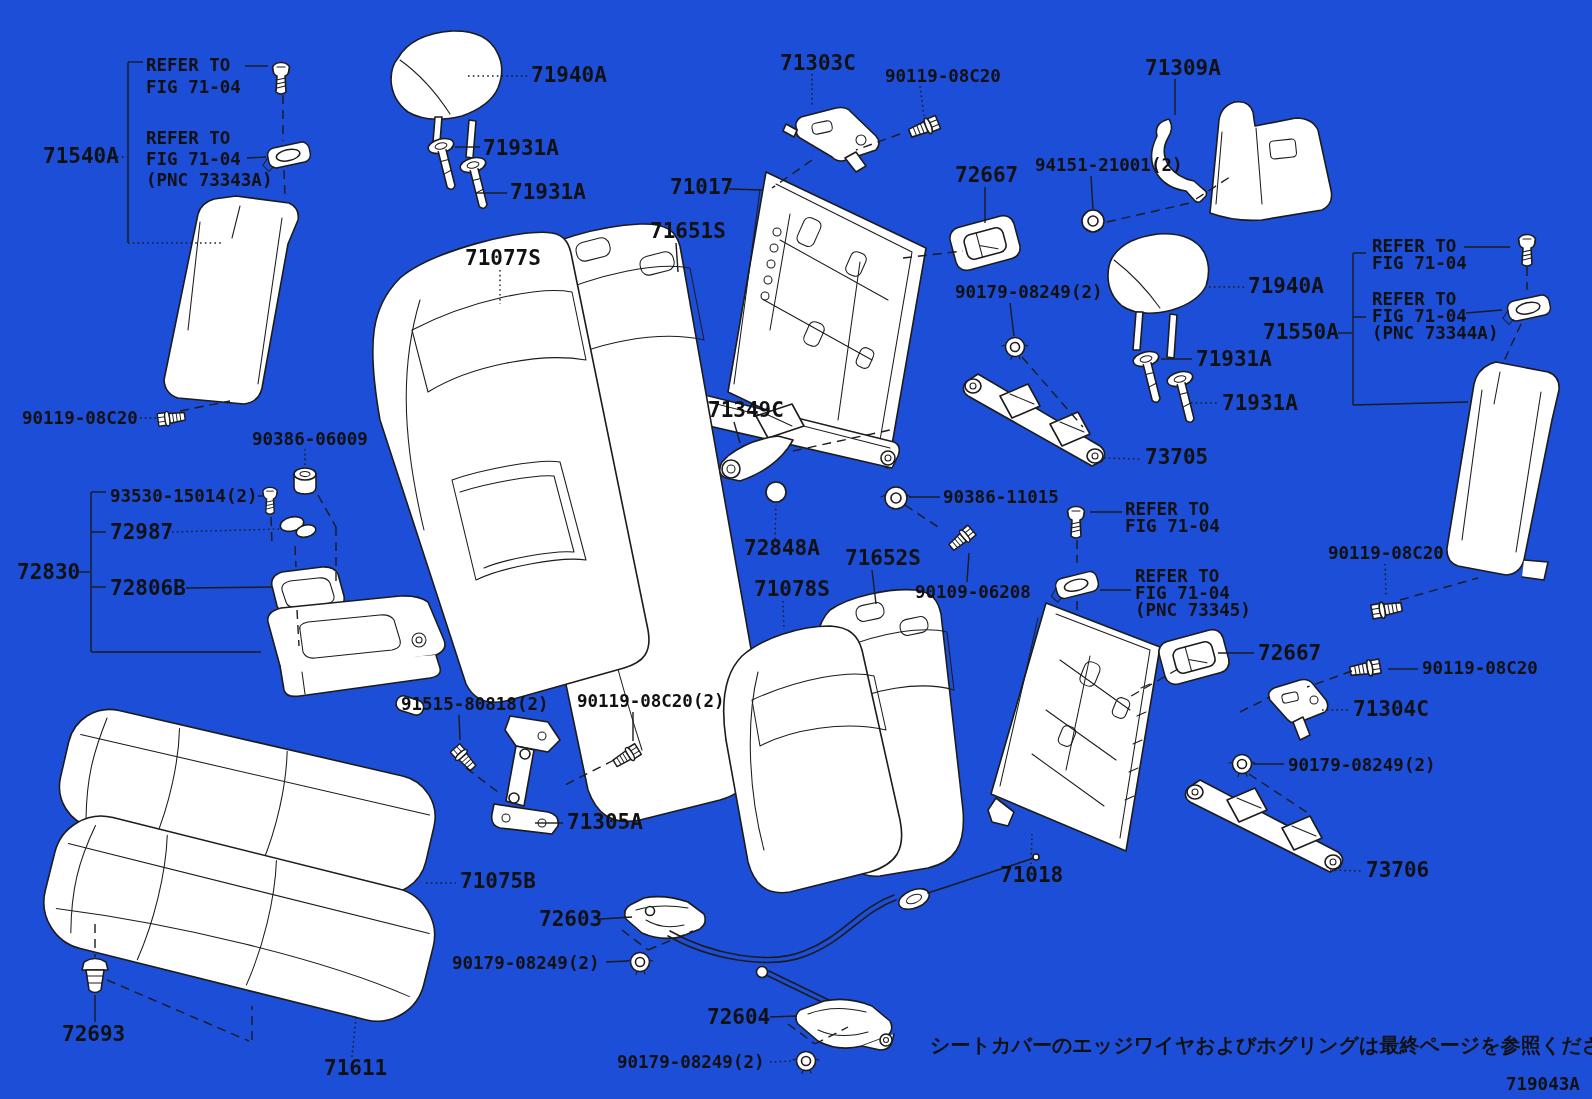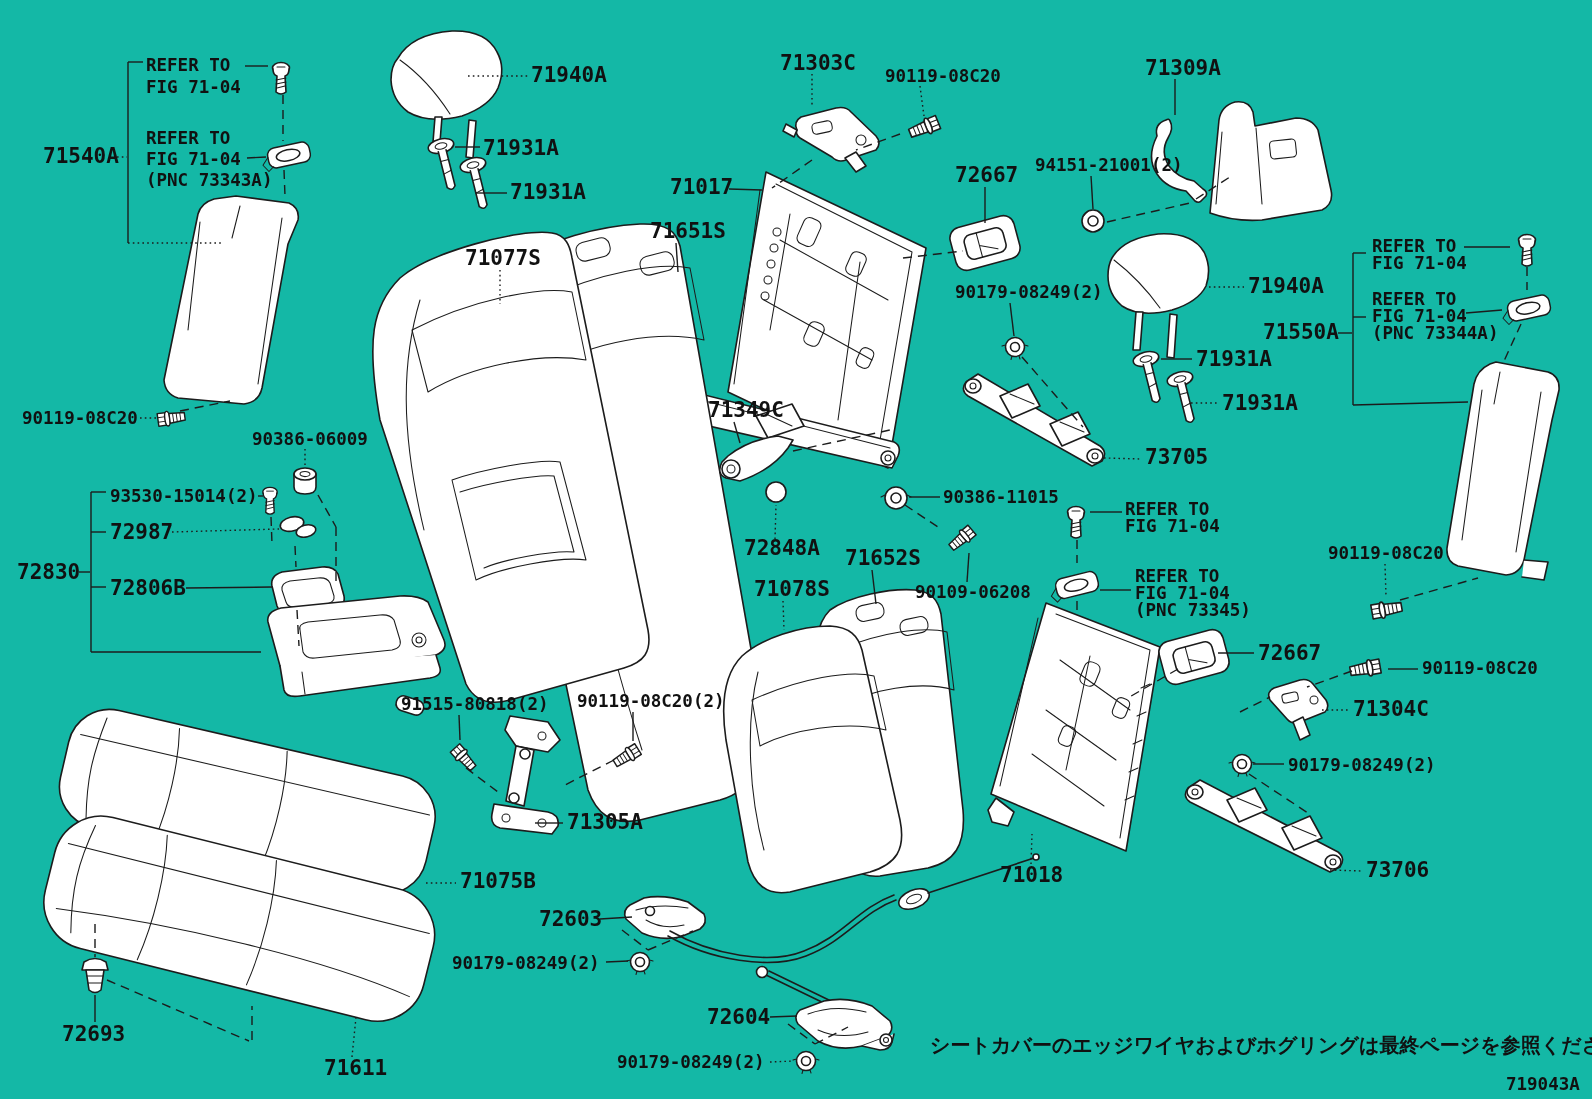--- a/index.html
+++ b/index.html
@@ -1,16 +1,16 @@
 <!DOCTYPE html>
 <html><head>
 <meta charset="utf-8">
 <style>
   html,body{margin:0;padding:0;background:#ffffff;}
-  #stage{position:relative;width:1592px;height:1099px;background:#14b8a6;overflow:hidden;}
+  #stage{position:relative;width:1592px;height:1099px;background:#1d4ed8;overflow:hidden;}
   svg{display:block;}
   .art{stroke:#1c1c1c;stroke-width:1.6;fill:none;stroke-linejoin:round;stroke-linecap:round;}
   .fw{fill:#ffffff;}
   .thin{stroke-width:1.05;}
   .lead-s{stroke:#1c1c1c;stroke-width:1.4;fill:none;}
   .lead-d{stroke:#1c1c1c;stroke-width:1.4;fill:none;stroke-dasharray:1.6,3.2;}
   .lead-D{stroke:#1c1c1c;stroke-width:1.4;fill:none;stroke-dasharray:9,6;}
   text{fill:#111;font-family:"DejaVu Sans Mono","Liberation Mono",monospace;font-weight:bold;}
 </style>
 </head>

